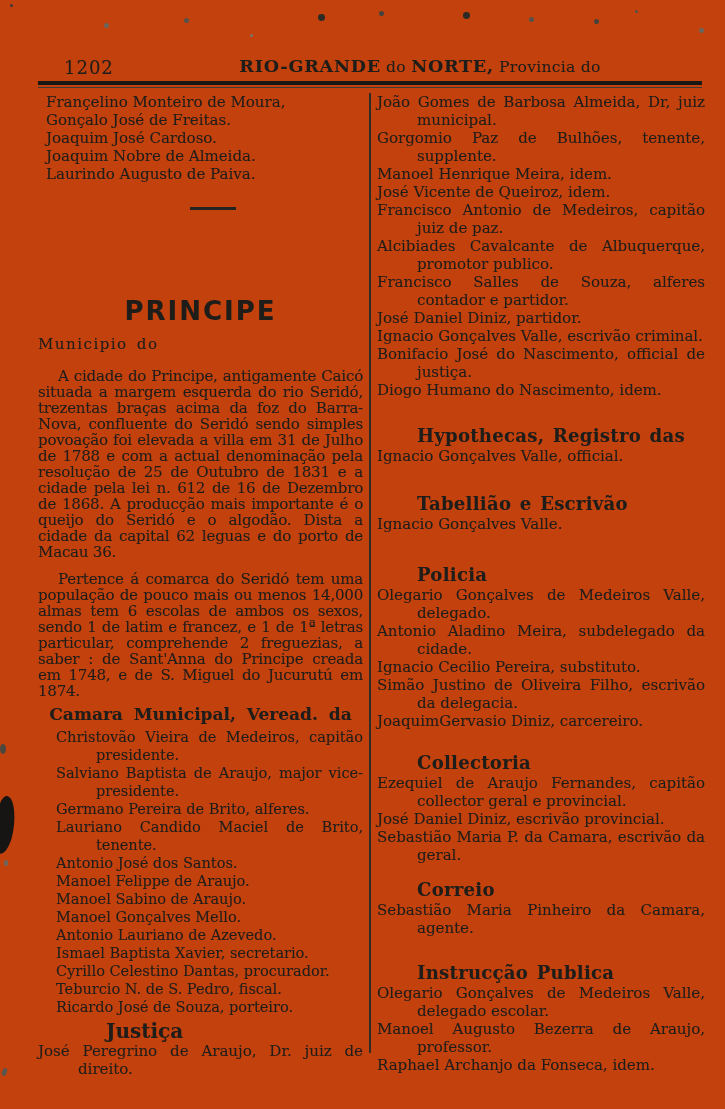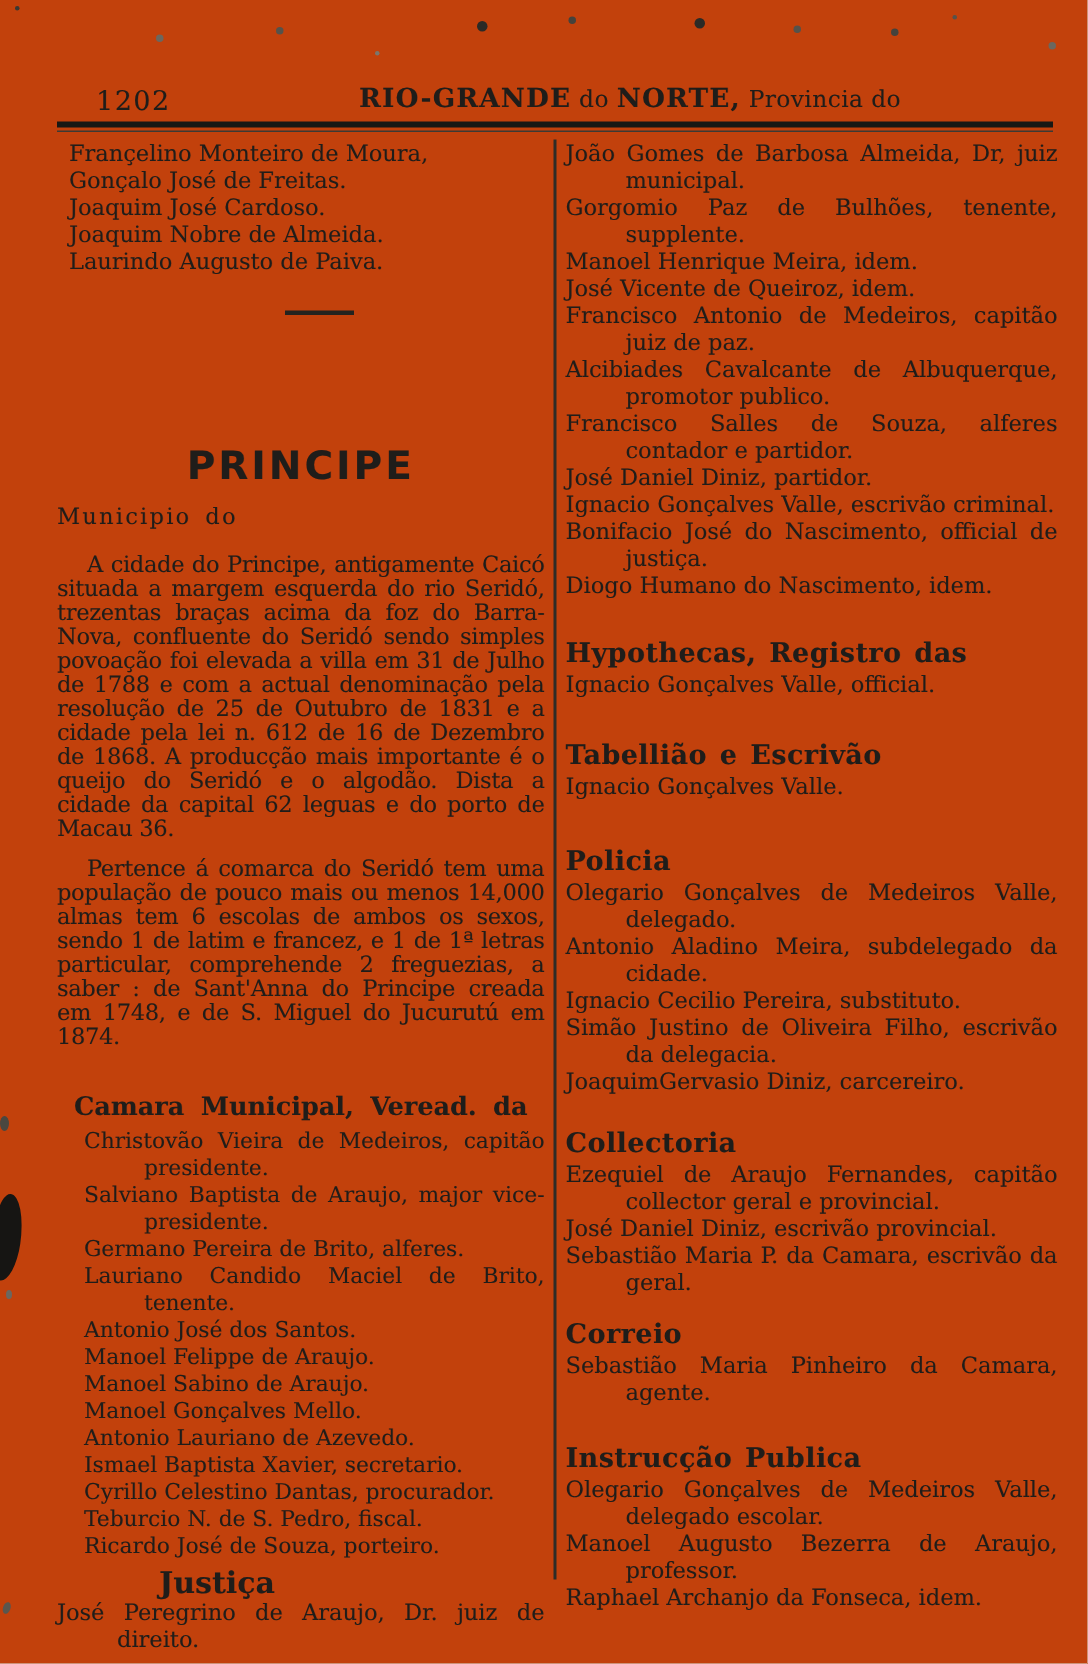--- a/index.html
+++ b/index.html
@@ -48,27 +48,27 @@
 
   .principe{margin:86px 0 0 0;text-align:center;
     font-family:"DejaVu Sans", sans-serif;font-weight:bold;
     font-size:26px;line-height:30px;letter-spacing:2px;}
   .muni-sub{margin-top:9px;text-align:left;font-size:15px;line-height:18px;letter-spacing:1.5px;word-spacing:3px;}
 
   .para{margin:0;text-align:justify;font-size:15px;line-height:16px;text-indent:20px;letter-spacing:-0.2px;}
   .para1{margin-top:15px;}
   .para2{margin-top:11px;}
 
-  .camara-heading{margin-top:28px;font-size:17px;line-height:23px;font-weight:bold;
+  .camara-heading{margin-top:4px;font-size:17px;line-height:23px;font-weight:bold;
     text-align:center;word-spacing:5px;white-space:nowrap;}
   .member-list{margin-top:2px;}
 
   .justica-heading{margin-top:5px;margin-left:68px;font-size:20px;line-height:21px;font-weight:bold;}
 
-  .sec-heading{font-size:18px;line-height:22px;font-weight:bold;letter-spacing:.3px;word-spacing:2px;}
+  .sec-heading{font-size:18px;line-height:22px;font-weight:bold;margin-left:40px;letter-spacing:.3px;word-spacing:2px;}
 
   
   .page div{text-shadow:0.3px 0.3px 0 rgba(40,38,33,.25);}
 </style>
 </head>
 <body>
 
 <div class="page">
 
   <div class="noise"></div>

